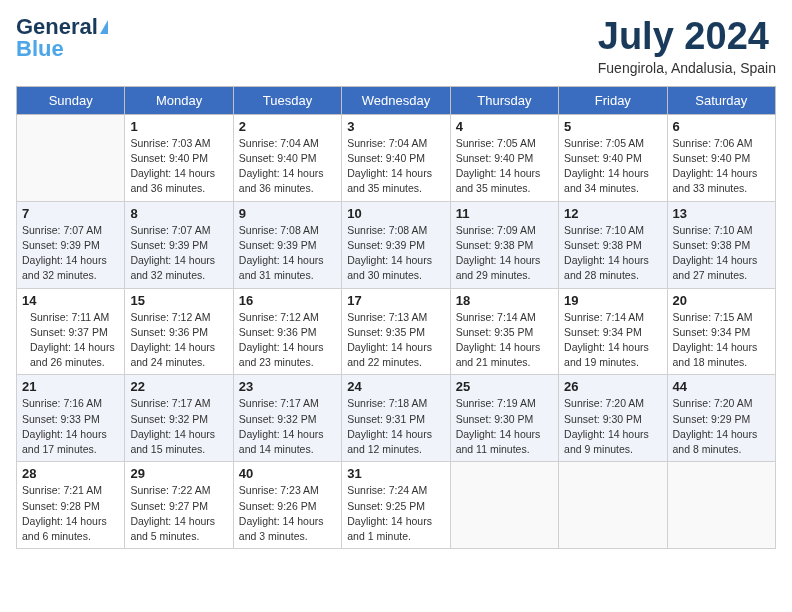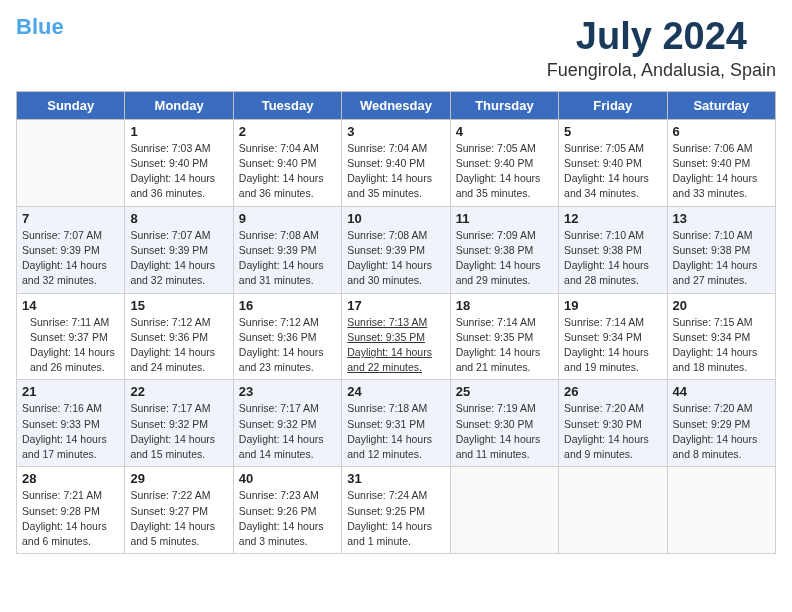--- a/index.html
+++ b/index.html
@@ -30,45 +30,45 @@
     .logo-triangle {
       display: inline-block;
       width: 0;
       height: 0;
       border-left: 8px solid transparent;
       border-bottom: 14px solid #4da6e8;
       margin-left: 2px;
       vertical-align: middle;
     }
     .title-block {
-      text-align: center;
+      text-align: left;
     }
     .month-title {
       font-size: 38px;
       color: #1a3a5c;
       font-weight: bold;
       line-height: 1.1;
     }
     .location-title {
-      font-size: 18px;
+      font-size: 14px;
       color: #333;
       margin-top: 2px;
     }
     .calendar {
       width: 100%;
       border-collapse: collapse;
       font-size: 11px;
     }
     .calendar th {
       background-color: #3a6cbf;
       color: #fff;
       text-align: center;
       padding: 6px 4px;
       font-size: 13px;
-      font-weight: bold;
+      font-weight: normal;
       border: 1px solid #c0c0c0;
     }
     .calendar td {
       border: 1px solid #d0d0d0;
       vertical-align: top;
       padding: 4px 5px;
       width: 108px;
       min-height: 80px;
       background: #fff;
     }
@@ -88,20 +88,24 @@
     }
     .row-shaded td {
       background: #f0f4fa;
     }
   </style>
 </head>
 <body>
 
 <div class="header">
   <div class="logo">
+    <div style="display:flex;align-items:center;">
+      <span class="logo-text">General</span>
+      <span class="logo-triangle"></span>
+    </div>
     <span class="logo-text" style="color:#4da6e8;font-size:22px;">Blue</span>
   </div>
   <div class="title-block">
     <div class="month-title">July 2024</div>
     <div class="location-title">Fuengirola, Andalusia, Spain</div>
   </div>
 </div>
 
 <table class="calendar">
   <thead>
@@ -229,21 +233,21 @@
         </td>
         <td>
           <div class="day-num">16</div>
           <div class="day-info" style="white-space: pre-line;">Sunrise: 7:12 AM
 Sunset: 9:36 PM
 Daylight: 14 hours
 and 23 minutes.</div>
         </td>
         <td>
           <div class="day-num">17</div>
-          <div class="day-info" style="white-space: pre-line; text-decoration: underline;">Sunrise: 7:13 AM
+          <div class="day-info" style="white-space: pre-line;">Sunrise: 7:13 AM
 Sunset: 9:35 PM
 Daylight: 14 hours
 and 22 minutes.</div>
         </td>
         <td>
           <div class="day-num">18</div>
           <div class="day-info" style="white-space: pre-line;">Sunrise: 7:14 AM
 Sunset: 9:35 PM
 Daylight: 14 hours
 and 21 minutes.</div>

